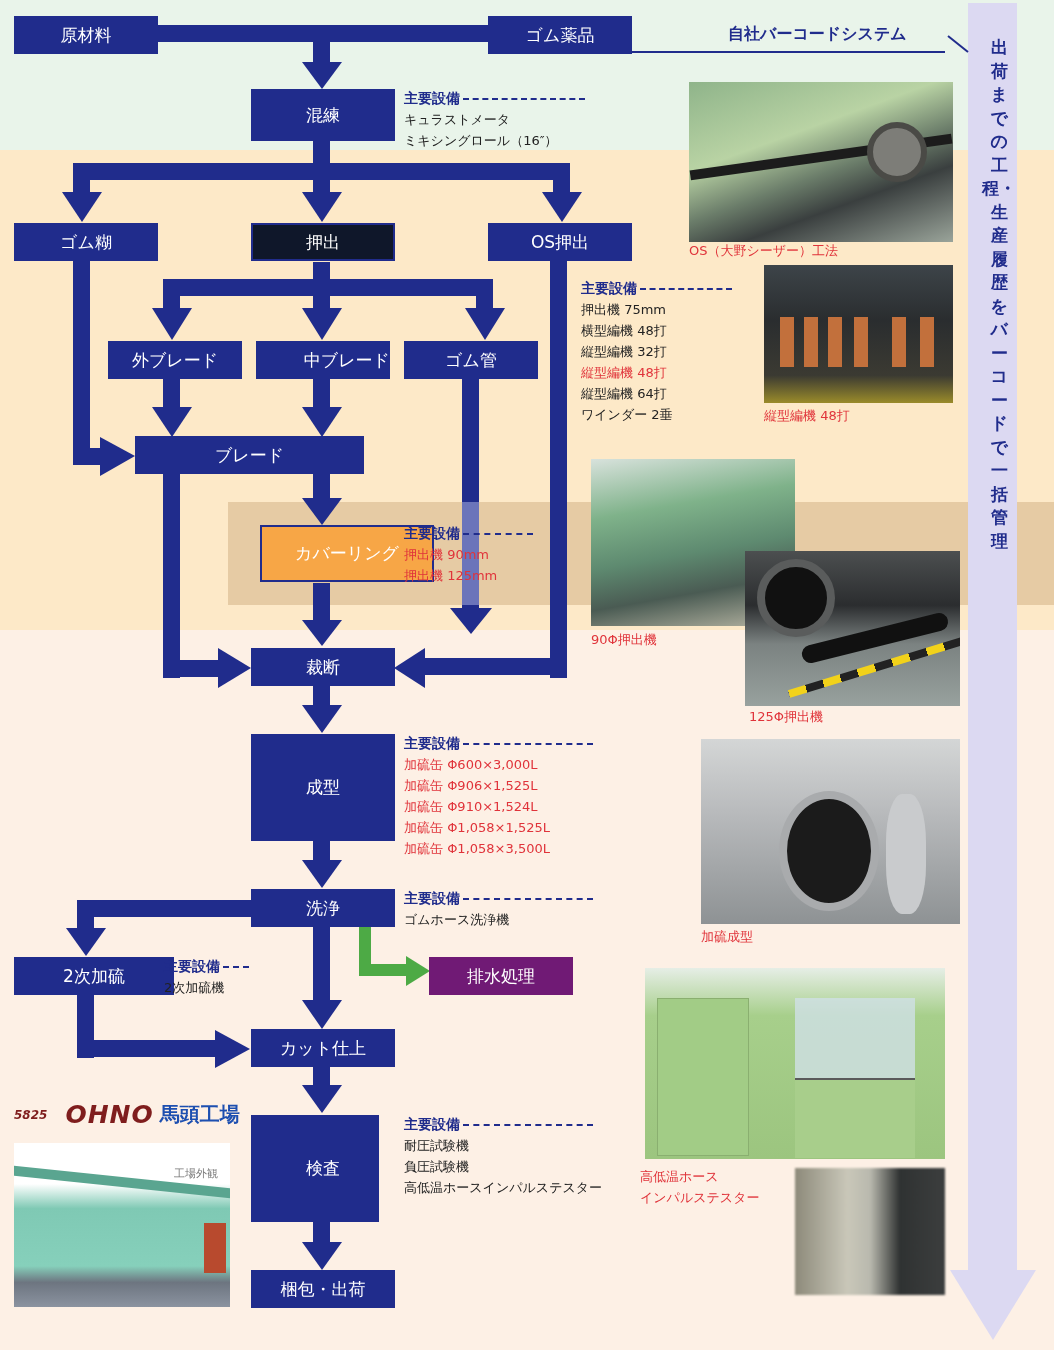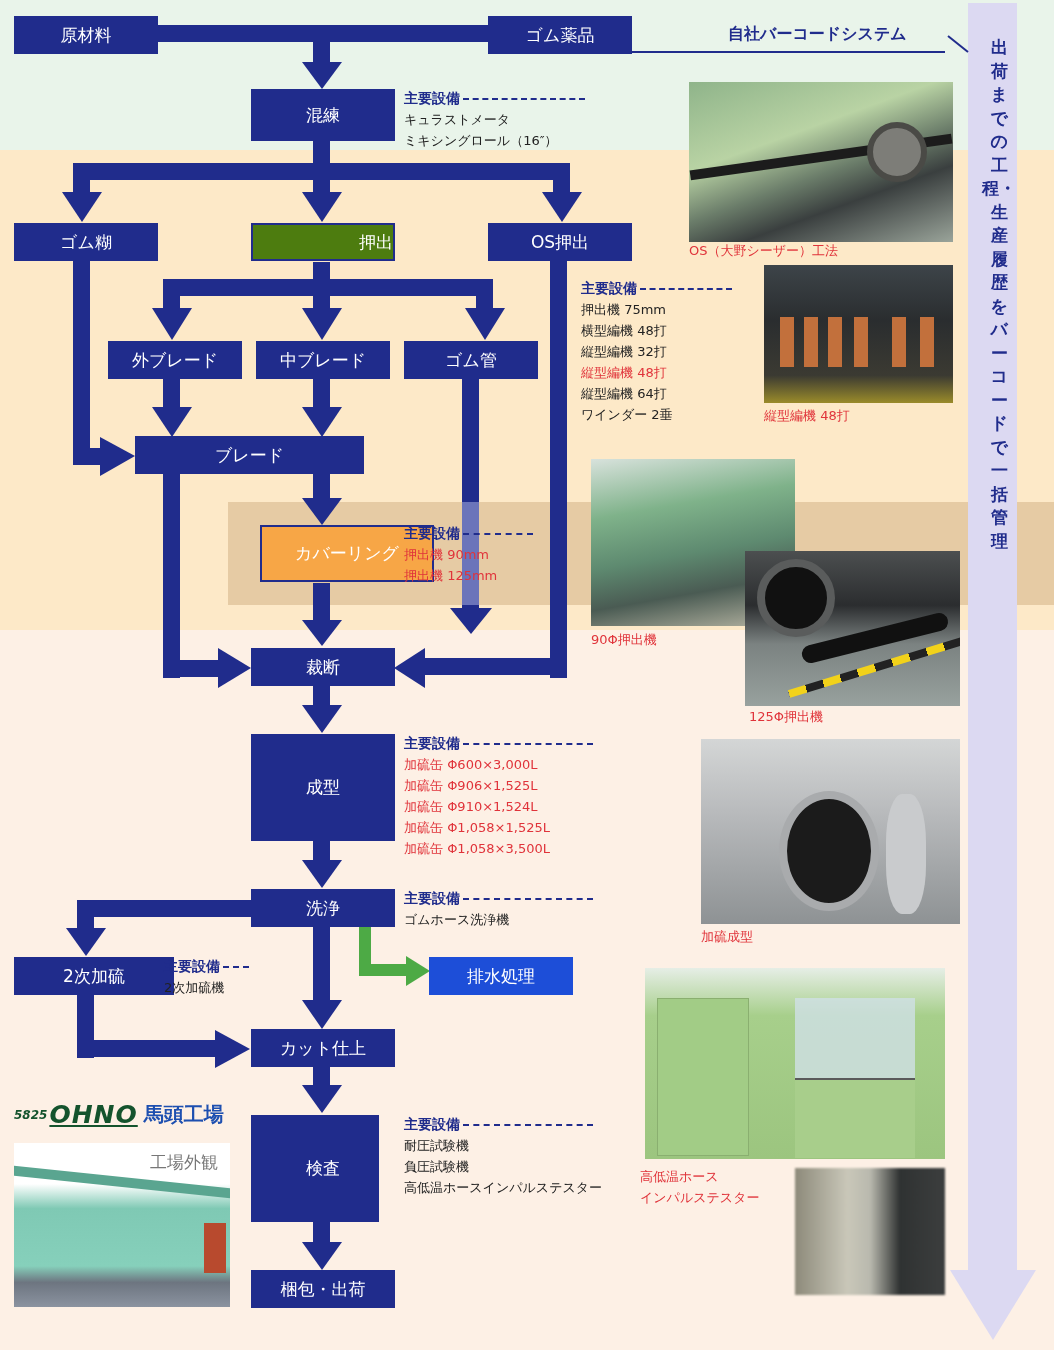--- a/index.html
+++ b/index.html
@@ -9,39 +9,39 @@
   .band { position: absolute; left: 0; width: 1054px; }
   .band-top { top: 0; height: 150px; background: #e9f4ea; }
   .band-mid { top: 150px; height: 480px; background: #fde9c8; }
   .band-bot { top: 630px; height: 720px; background: #fdf0e5; }
   .band-cover { position: absolute; left: 228px; top: 502px; width: 826px; height: 103px; background: #e6cba4; }
 
   svg.flow { position: absolute; left: 0; top: 0; width: 1054px; height: 1350px; }
 
   .box { position: absolute; display: flex; align-items: center; justify-content: center;
          color: #fff; font-size: 17px; background: #202c8c; white-space: nowrap; }
-  .box.gold { background: #4d7c0f; border: 2px solid #202c8c; justify-content: flex-end; }
+  .box.gold { background: #0f172a; border: 2px solid #202c8c; }
   .box.orange { background: #f7a646; border: 2px solid #202c8c; }
-  .box.green { background: #1d4ed8; }
+  .box.green { background: #701a75; }
 
   .equip { position: absolute; font-size: 13px; line-height: 21px; color: #222; }
   .equip .eh { color: #202c8c; font-weight: bold; font-size: 14px; display: flex; align-items: center; }
   .equip .eh .dash { display: inline-block; border-top: 2px dashed #202c8c; height: 0; margin-left: 3px; }
   .equip .red { color: #e0333a; }
 
   .photo { position: absolute; overflow: hidden; }
   .cap { position: absolute; color: #e0333a; font-size: 13px; line-height: 21px; white-space: nowrap; }
 
   .barcode-label { position: absolute; left: 728px; top: 24px; color: #202c8c; font-weight: bold; font-size: 16px; white-space: nowrap; }
   .vbar-text { position: absolute; left: 982px; top: 36px; width: 26px; color: #202c8c; font-weight: bold;
                font-size: 17px; line-height: 23.5px; text-align: right; word-break: break-all; }
 
   .logo { position: absolute; left: 14px; top: 1100px; display: flex; align-items: center; }
-  .logo .num { color: #14532d; font-style: italic; font-weight: bold; font-size: 12px; }
-  .logo .brand { color: #14532d; font-style: italic; font-weight: bold; font-size: 25px; letter-spacing: 1px; margin-left: 2px; text-decoration: underline; }
+  .logo .num { color: #7f1d1d; font-style: italic; font-weight: bold; font-size: 12px; }
+  .logo .brand { color: #7f1d1d; font-style: italic; font-weight: bold; font-size: 25px; letter-spacing: 1px; margin-left: 18px; }
   .logo .site { color: #1d4fb0; font-size: 20px; font-weight: bold; margin-left: 6px; }
 </style>
 </head>
 <body>
 
 <div class="band band-top"></div>
 <div class="band band-mid"></div>
 <div class="band band-bot"></div>
 <div class="band-cover"></div>
 
@@ -156,21 +156,21 @@
 <div class="box gold" style="left:251px;top:223px;width:144px;height:38px;">
     <span>押出</span>
   </div>
 <div class="box" style="left:488px;top:223px;width:144px;height:38px;">
     <span>OS押出</span>
   </div>
 
 <div class="box" style="left:108px;top:341px;width:134px;height:38px;">
     <span>外ブレード</span>
   </div>
-<div class="box" style="left:256px;top:341px;width:134px;height:38px;">
+<div class="box" style="left:256px;top:341px;width:134px;height:38px;justify-content:flex-end;">
     <span>中ブレード</span>
   </div>
 <div class="box" style="left:404px;top:341px;width:134px;height:38px;">
     <span>ゴム管</span>
   </div>
 
 <div class="box" style="left:135px;top:436px;width:229px;height:38px;">
     <span>ブレード</span>
   </div>
 
@@ -323,16 +323,16 @@
 
 <div class="photo" style="left:795px;top:1168px;width:150px;height:127px;background:linear-gradient(90deg,#8d8a7a 0%,#c9c7b9 35%,#b9b9ae 50%,#2f3232 70%,#3c3e3e 100%);filter:blur(1px);"></div>
 
 <div class="logo">
   <span class="num">5825</span>
   <span class="brand">OHNO</span>
   <span class="site">馬頭工場</span>
 </div>
 
 <div class="photo" style="left:14px;top:1143px;width:216px;height:164px;background:linear-gradient(180deg,#ffffff 0%,#ffffff 25%,#7fc9b4 40%,#86d0bb 75%,#6d7580 85%,#8b93a0 100%);">
-  <div style="position:absolute;right:12px;top:8px;font-size:17px;color:#777;">工場外観</div>
+  <div style="position:absolute;right:12px;top:23px;font-size:11px;color:#777;">工場外観</div>
   <div style="position:absolute;left:0;top:34px;width:216px;height:10px;background:#5aa590;transform:skewY(6deg);"></div>
   <div style="position:absolute;left:190px;top:80px;width:22px;height:50px;background:#b84a2e;"></div>
 </div>
 
 </body></html>

